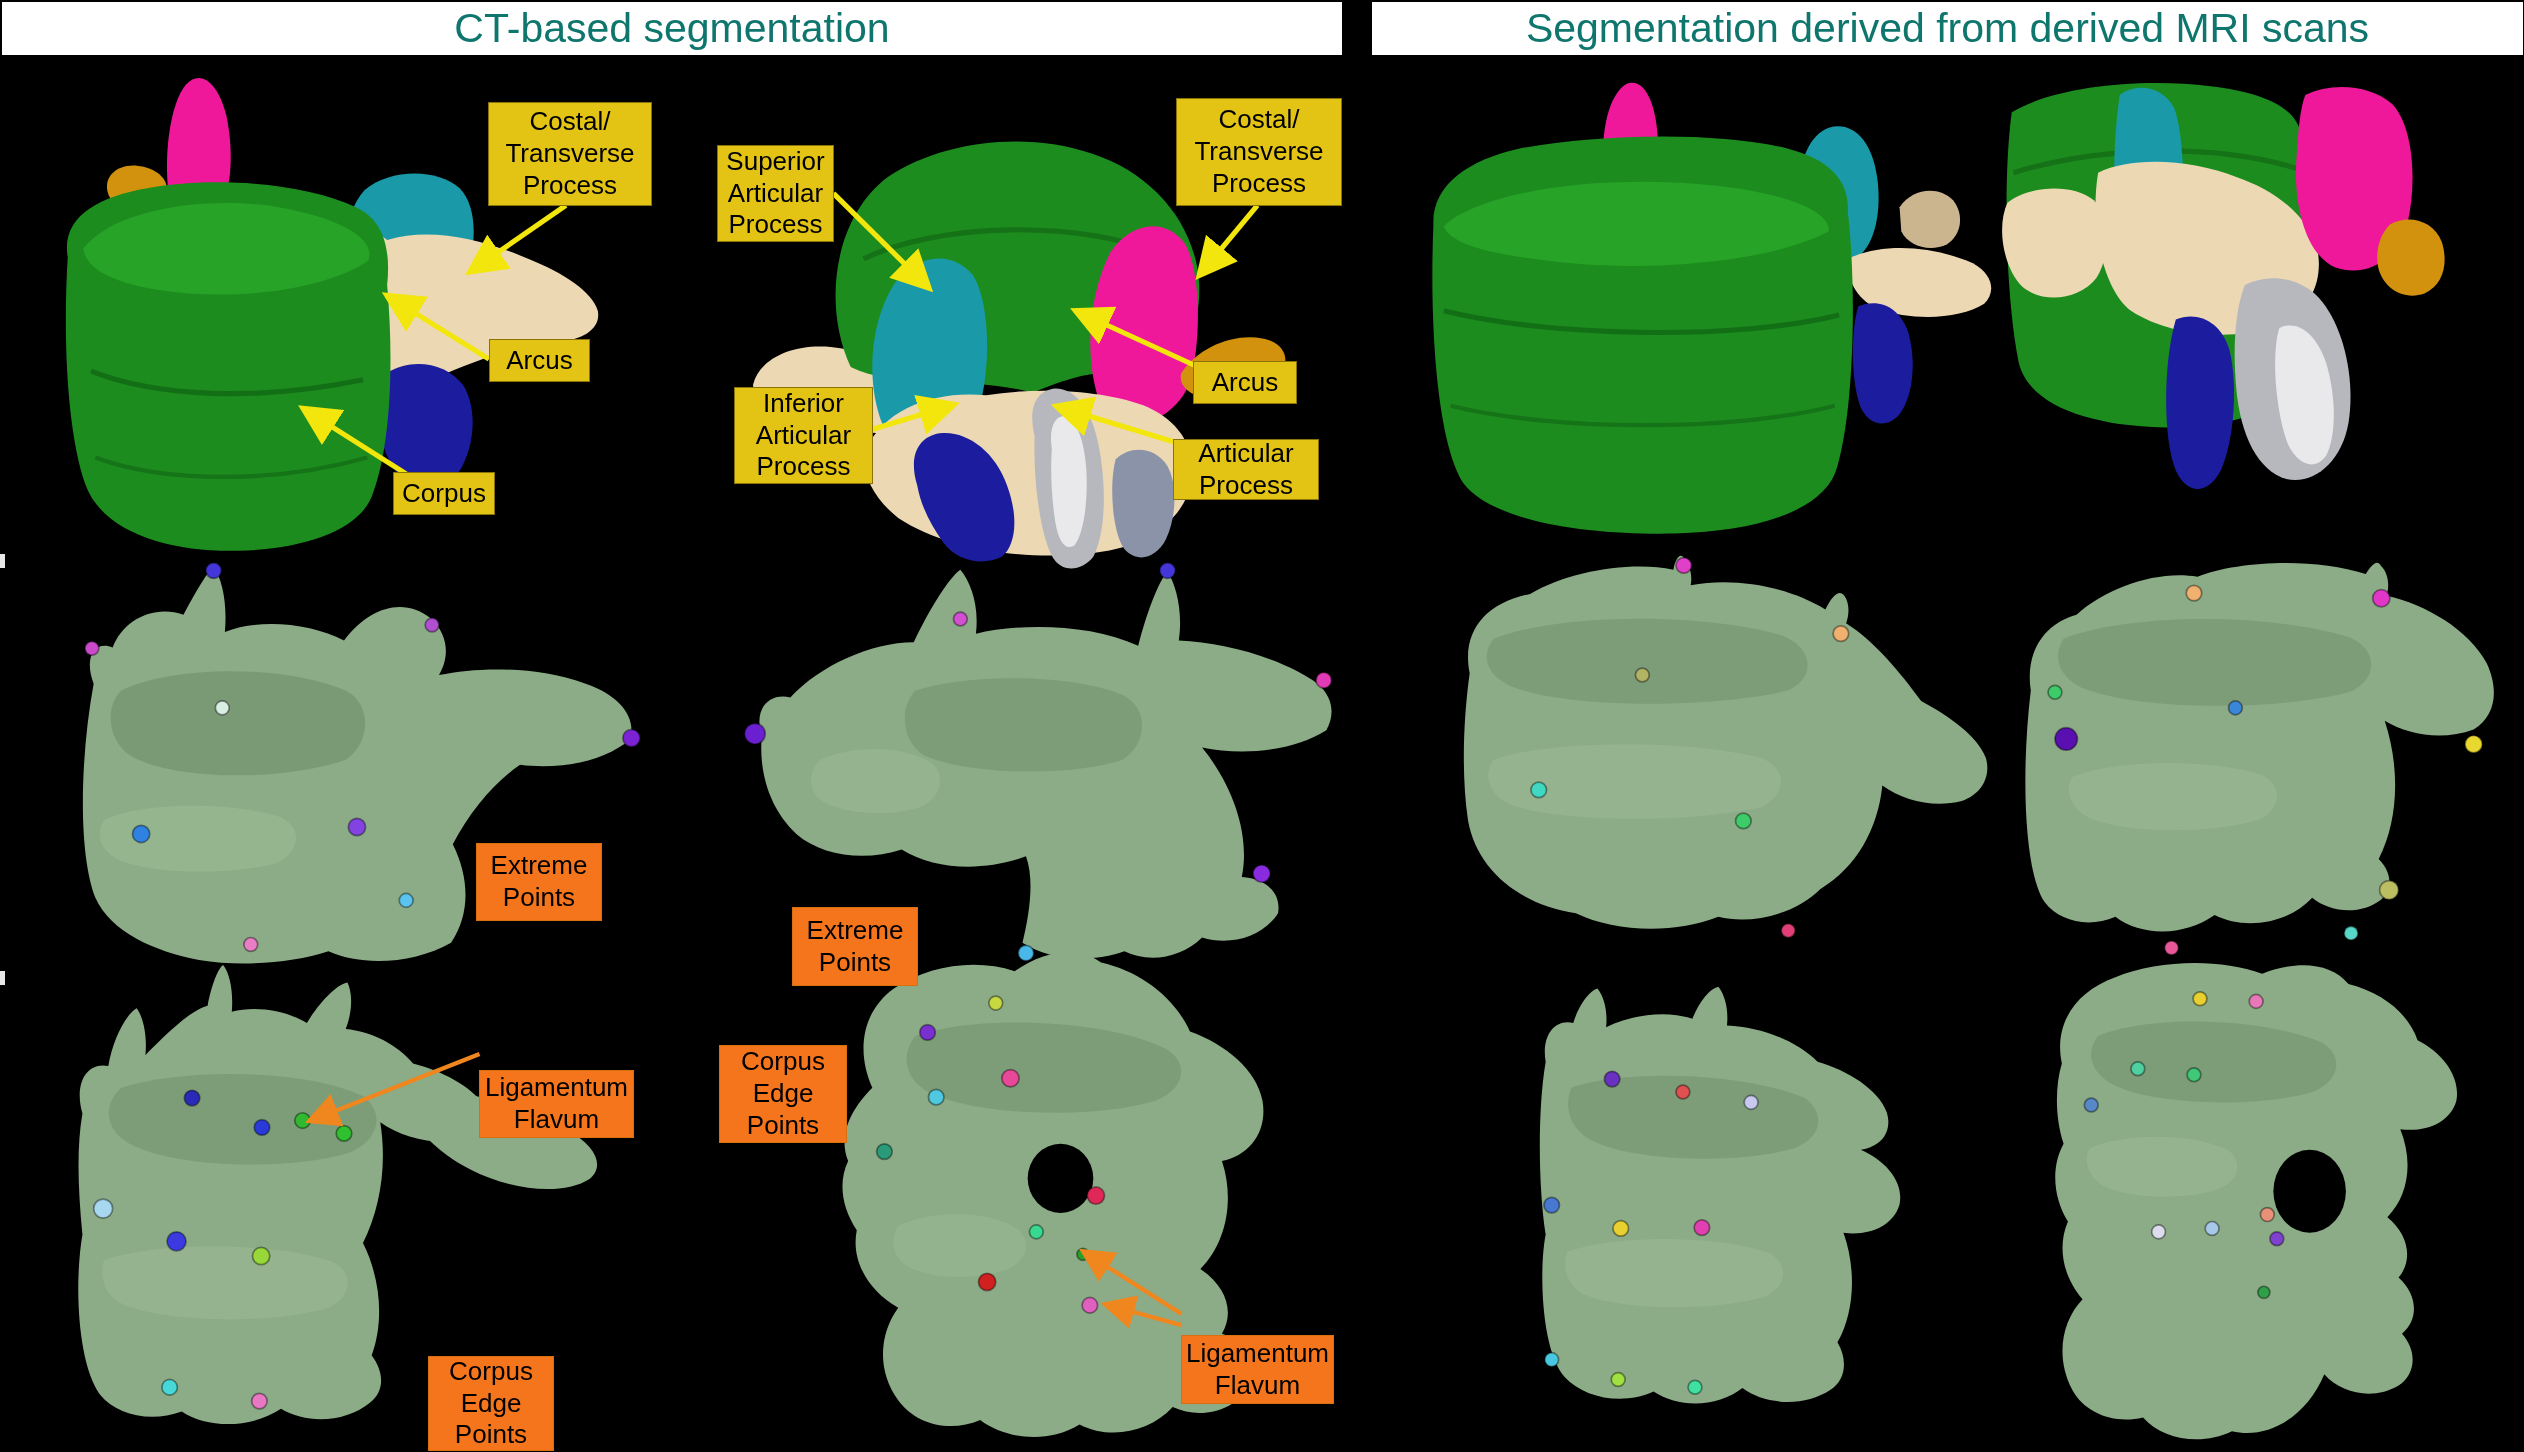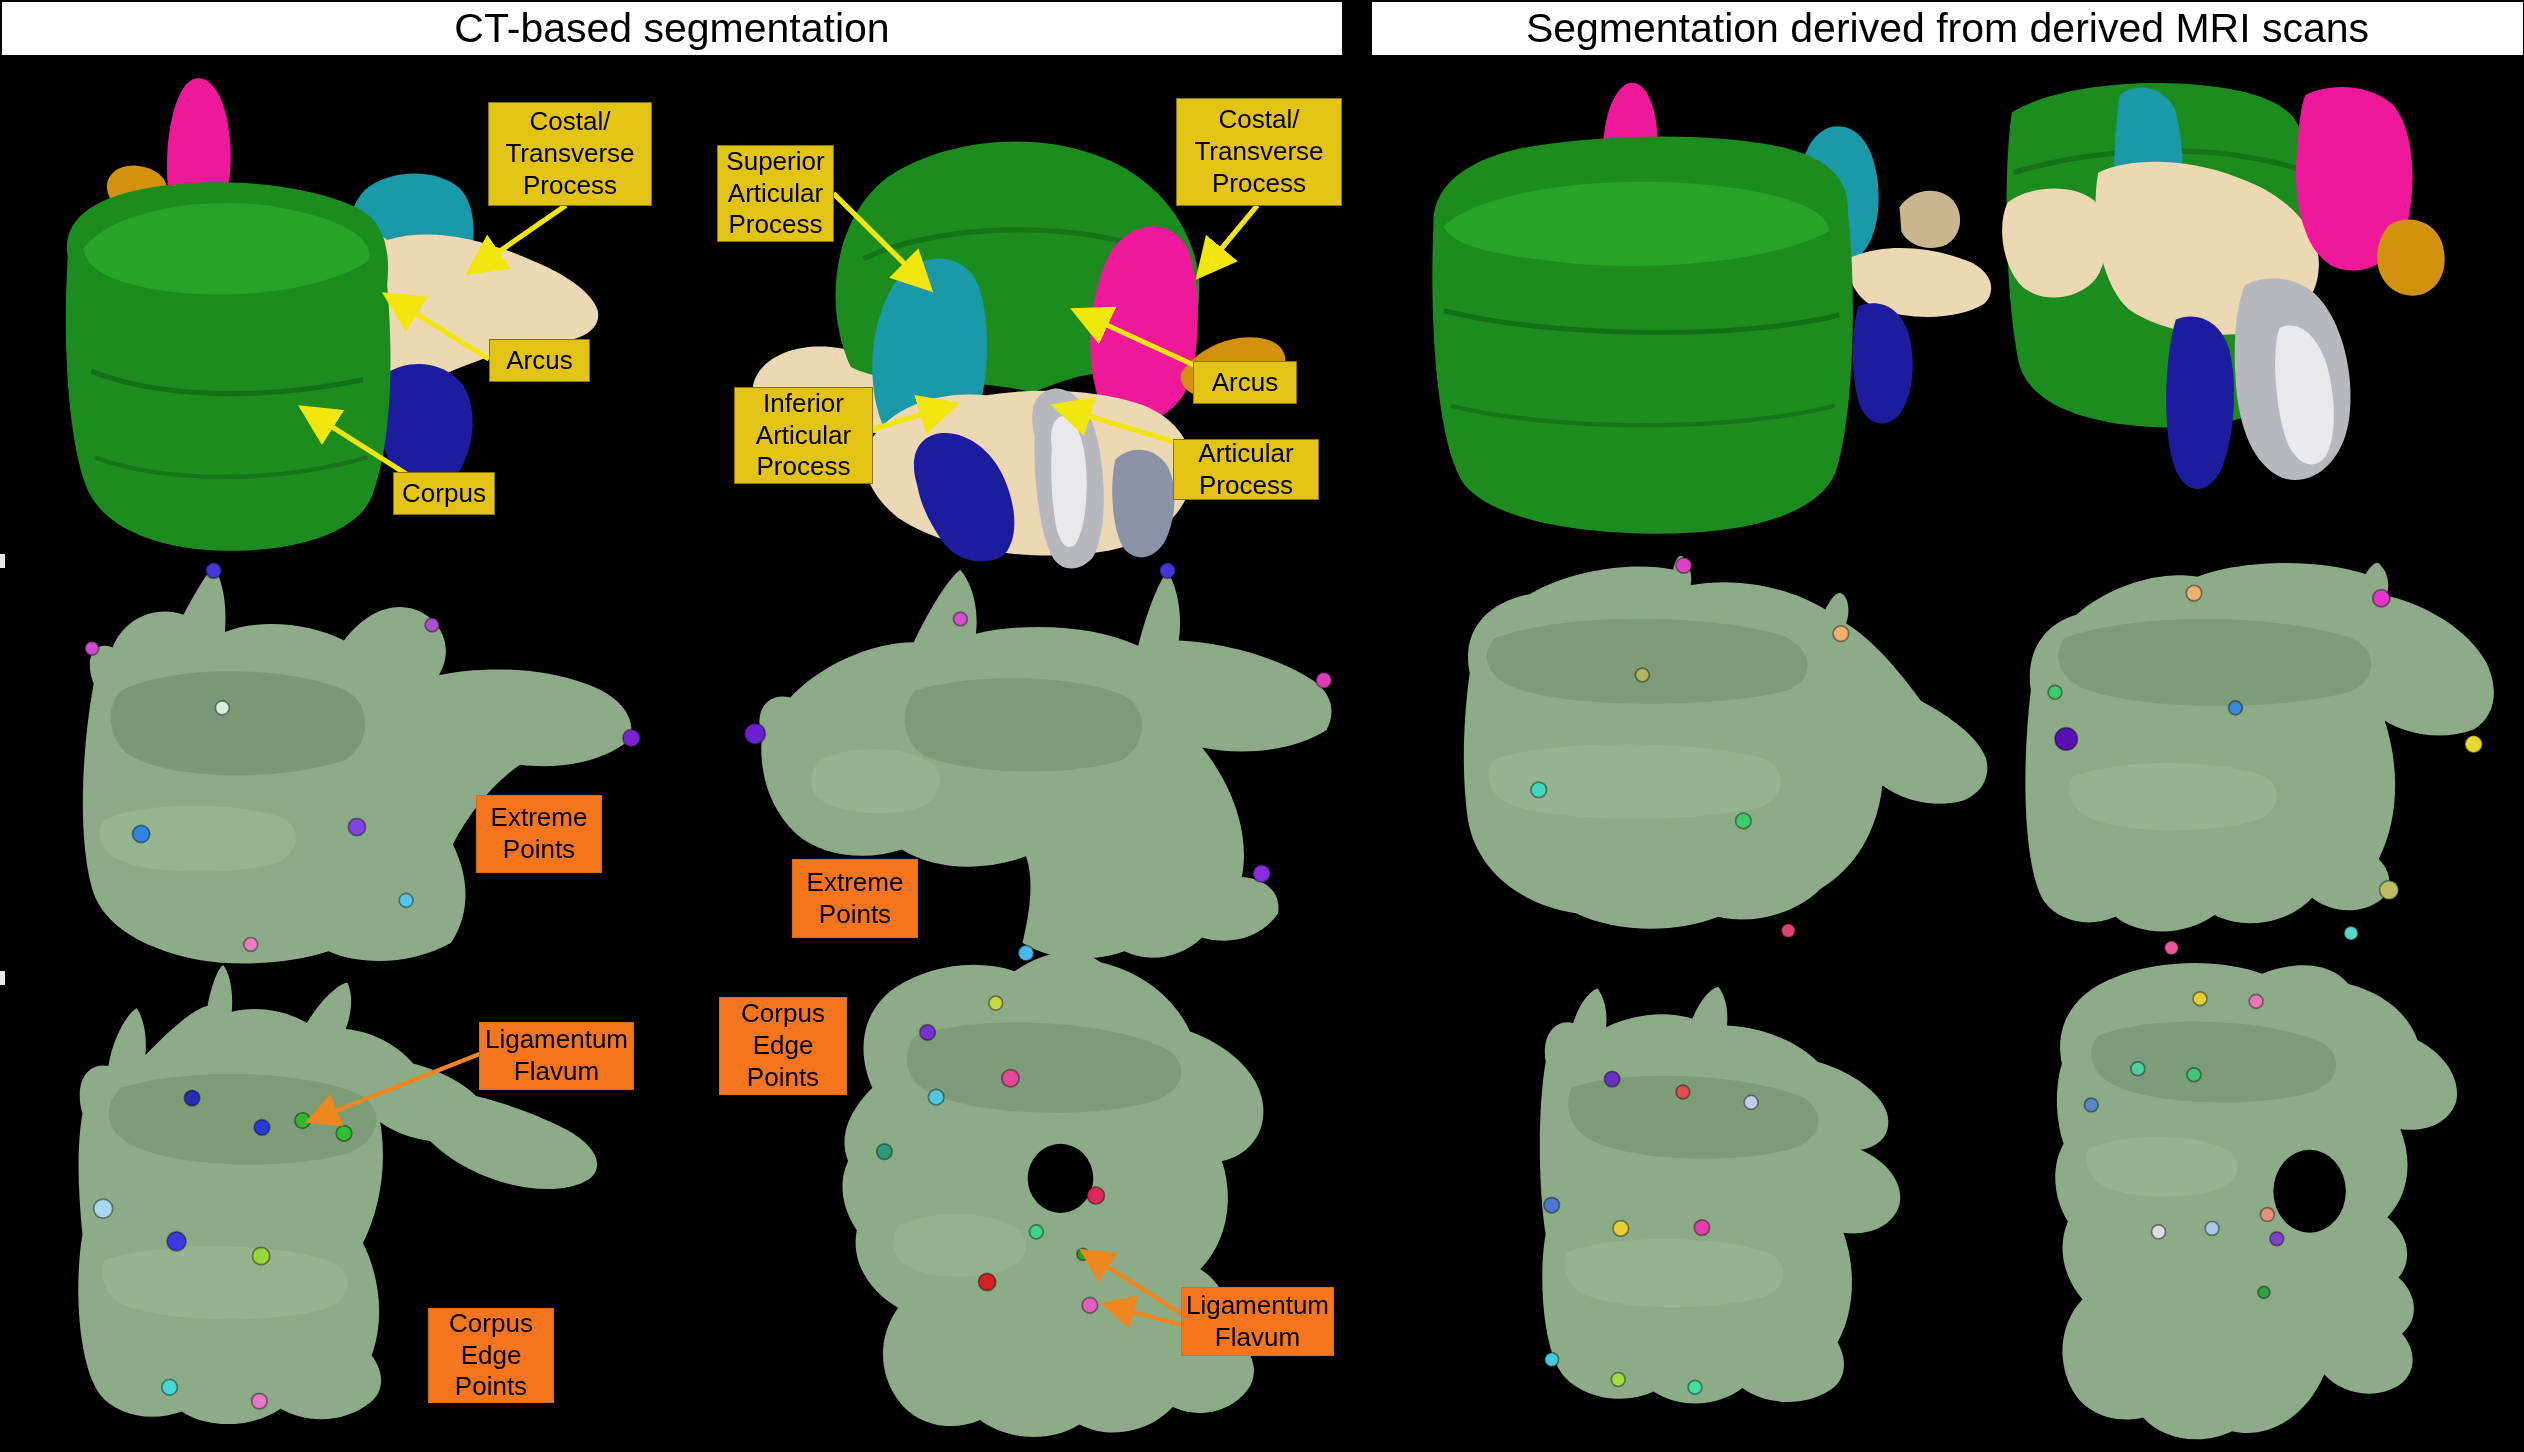--- a/index.html
+++ b/index.html
@@ -1,28 +1,28 @@
 <!DOCTYPE html>
 <html style="font-size:14px"><head>
 <meta charset="utf-8">
 <style>
   html,body{margin:0;padding:0;background:#000;}
   .stage{position:relative;width:2525px;height:1452px;background:#000;overflow:hidden;
          font-family:"Liberation Sans", sans-serif;}
   .hdr{position:absolute;top:0;height:57px;background:#fff;border:2.6px solid #000;
        box-sizing:border-box;display:flex;align-items:center;justify-content:center;
-       font-size:41px;color:#000000;}
+       font-size:41px;color:#0f766e;}
   #hdr-left{left:0;width:1344px;}
   #hdr-right{left:1370px;width:1155px;}
   #scene{position:absolute;left:0;top:0;}
   .anno{position:absolute;display:flex;align-items:center;justify-content:center;
         text-align:center;white-space:pre-line;color:#000;font-size:26px;line-height:1.22;
         box-sizing:border-box;z-index:5;}
   .anno.yellow{border:0.9px solid #8a7409;}
-  .anno.orange{border:1.7px solid #d8700f;}
+  .anno.orange{border:1.7px solid #d8700f;margin-top:48px;}
   .tick{position:absolute;width:5.2px;height:14px;background:#e8e8e8;z-index:4;}
 </style>
 </head>
 <body>
 
 <div class="stage">
 
   <svg id="scene" width="2525" height="1452" viewBox="0 0 2924 1682">
     <defs>
       <marker id="arrow-yellow" markerWidth="8" markerHeight="8" refX="6" refY="4" orient="auto">

